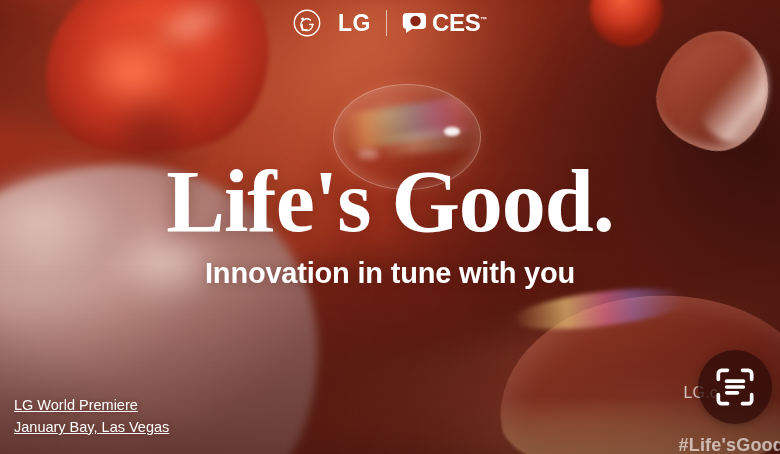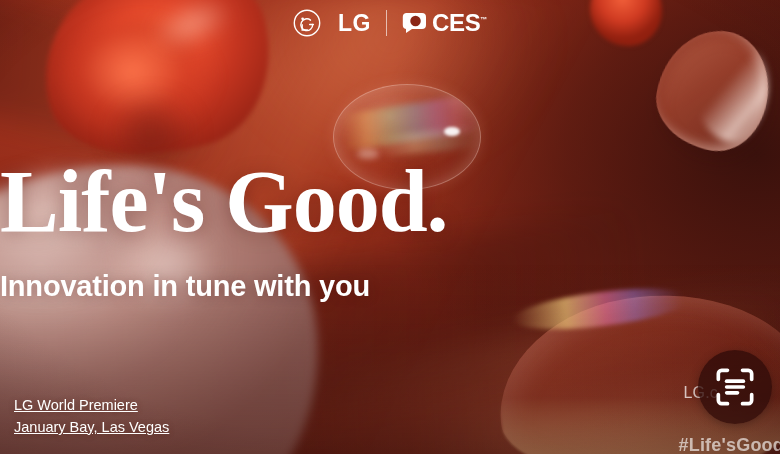--- a/index.html
+++ b/index.html
@@ -233,34 +233,34 @@
   .ces-lockup{display:flex;align-items:center;gap:5px;}
   .ces-mark{width:25px;height:22px;display:block;}
   .ces-word{
     color:#fff;font-weight:700;font-size:24px;letter-spacing:-.3px;line-height:1;
     font-family:"Liberation Sans", sans-serif;position:relative;
   }
   .ces-tm{font-size:7px;vertical-align:super;font-weight:700;}
 
   
   .center-copy{
-    position:absolute;left:0;right:0;top:160px;text-align:left;z-index:35;
+    position:absolute;left:0;right:0;top:160px;text-align:center;z-index:35;
   }
   .headline{
     font-family:"Liberation Serif", serif;
     font-weight:700;
     font-size:88px;
     line-height:.96;
     color:#ffffff;
     letter-spacing:-1px;
     margin:0;
     text-shadow:0 2px 18px rgba(70,18,12,.35);
   }
   .subhead{
-    margin:26px 0 0 0;
+    margin:13px 0 0 0;
     font-family:"Liberation Sans", sans-serif;
     font-weight:700;
     font-size:29px;
     letter-spacing:-.2px;
     color:#ffffff;
     text-shadow:0 1px 12px rgba(70,18,12,.30);
   }
 
   
   .event-info{

